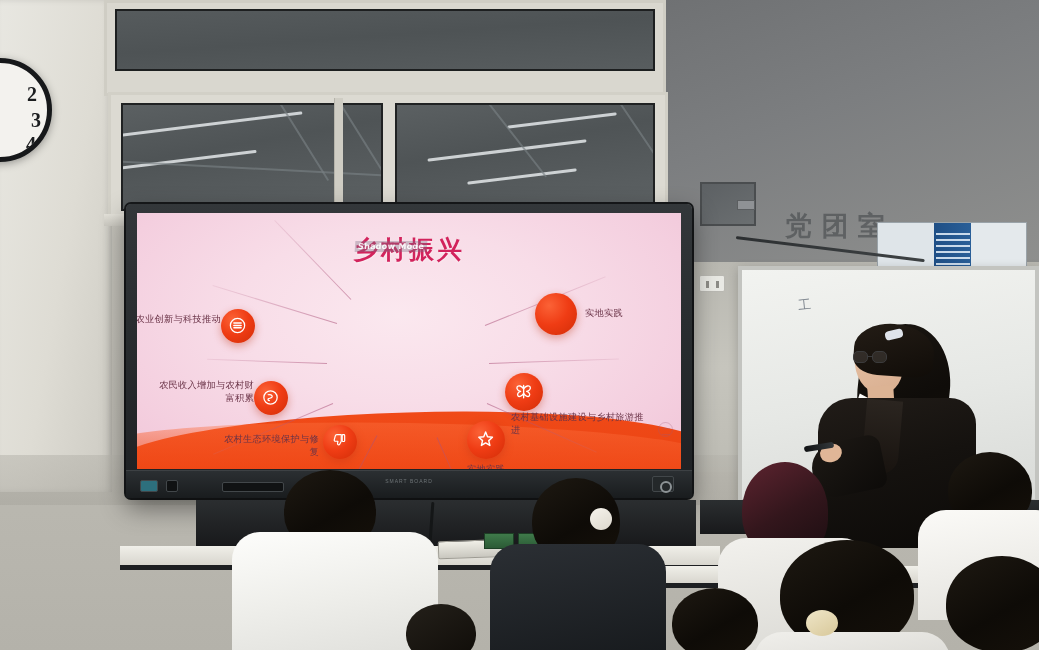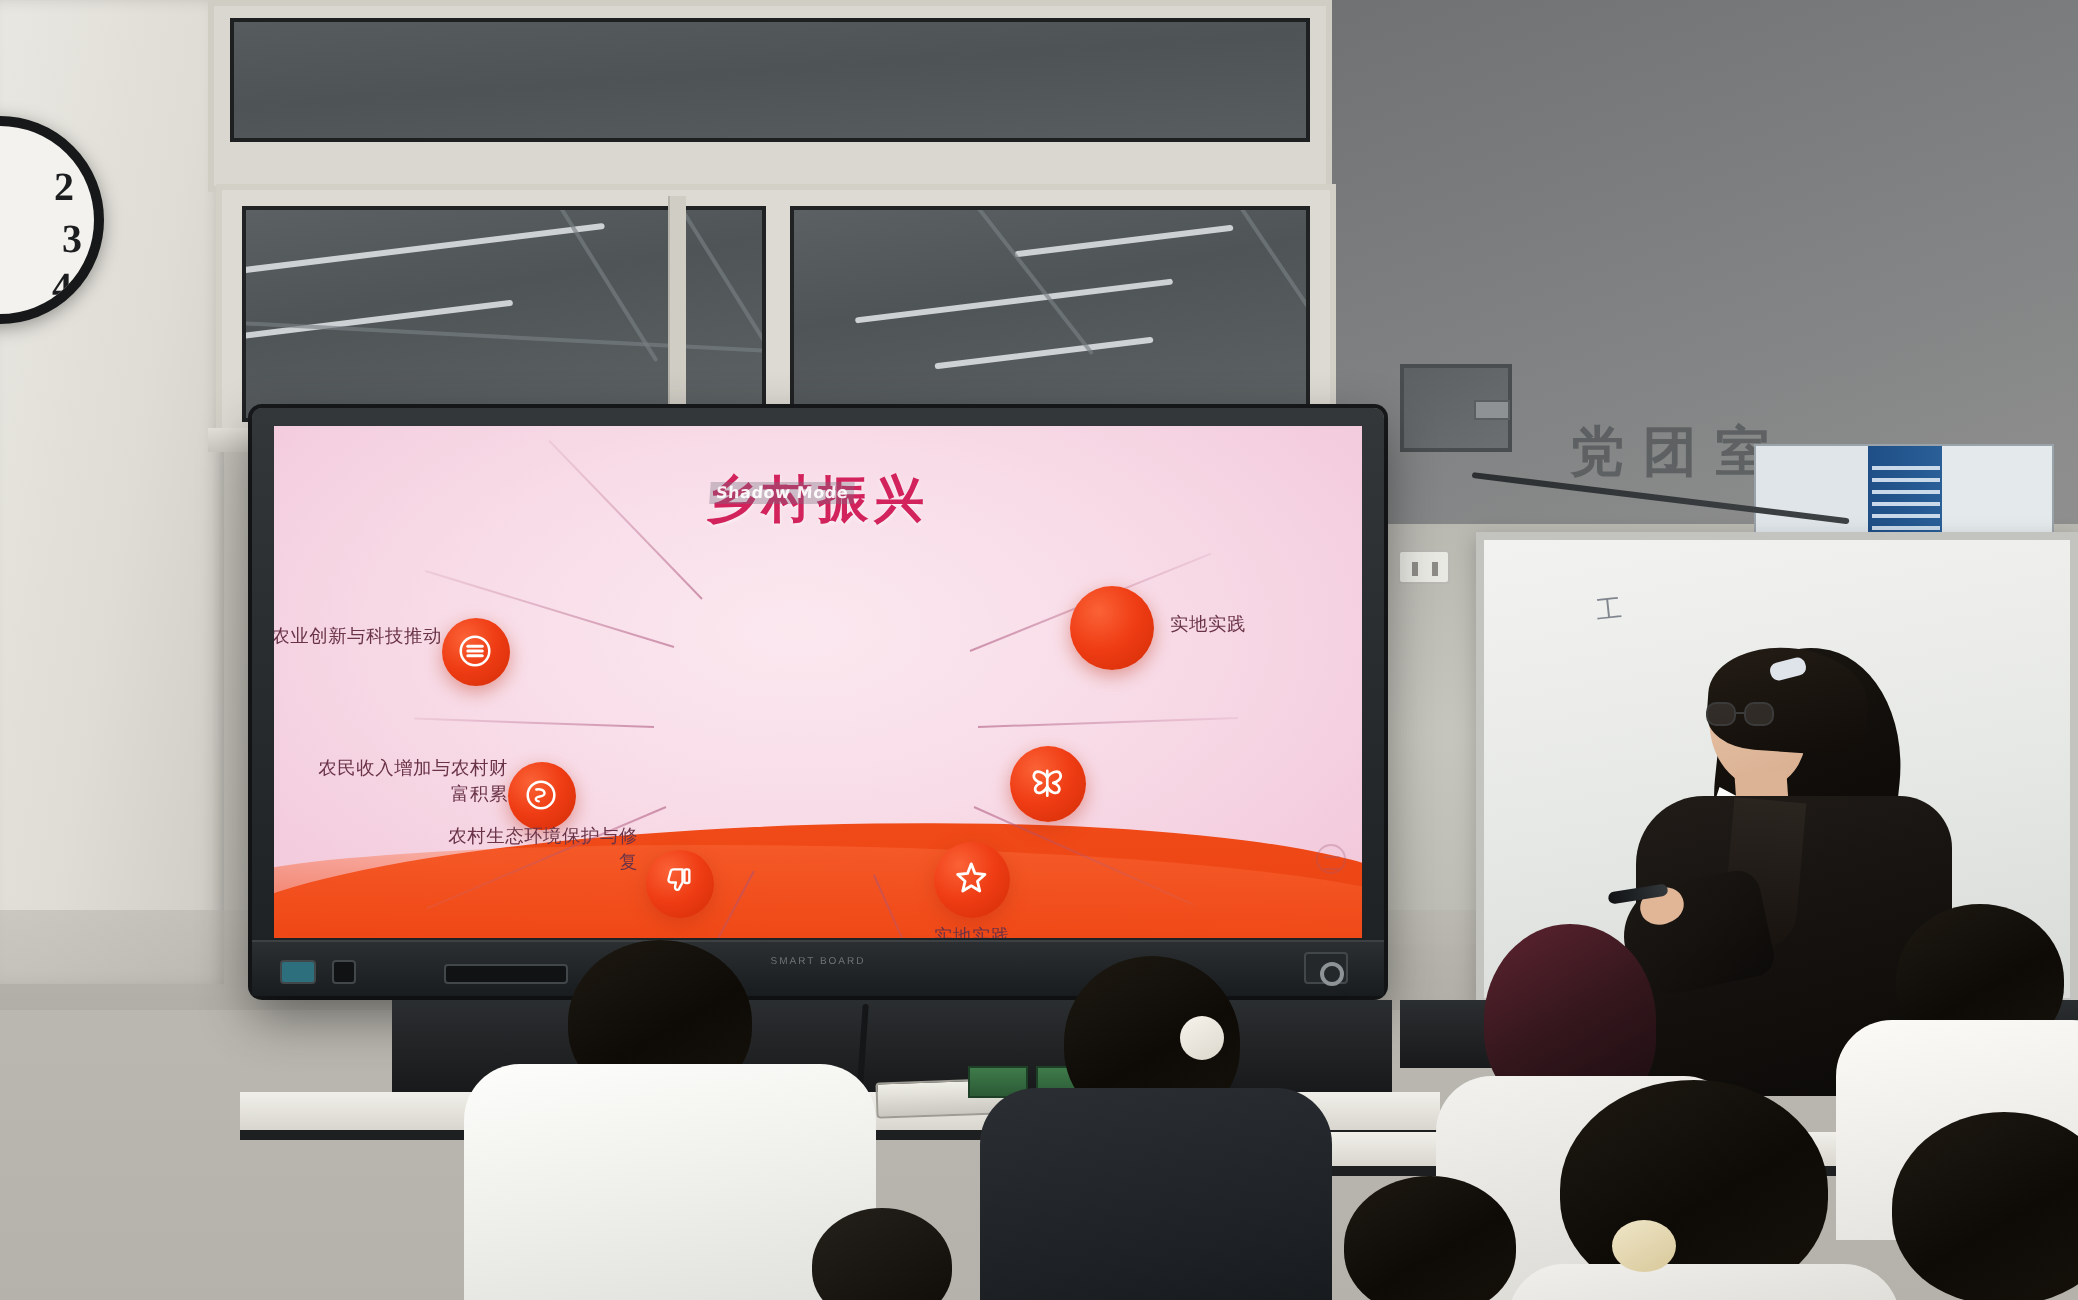--- a/index.html
+++ b/index.html
@@ -491,35 +491,36 @@
           </svg>
         </div>
         <div class="nlabel r" style="left:22px;top:166px;width:95px;">农民收入增加与农村财富积累</div>
 
         <div class="node" style="left:186px;top:212px;width:34px;height:34px;">
           <svg viewBox="0 0 24 24">
             <path d="M14.2 3.4H8.6c-1 0-1.7.6-1.9 1.4L5.4 9.6c-.3 1.1.5 2.1 1.6 2.1h3l-.5 2.6c-.2 1.1.5 2 1.5 2 .4 0 .8-.2 1-.6l2.2-4.1V3.4z" fill="none" stroke="#fff" stroke-width="1.5" stroke-linejoin="round"></path>
             <rect x="15.4" y="3.4" width="3.1" height="8.6" rx="1" fill="none" stroke="#fff" stroke-width="1.5"></rect>
           </svg>
         </div>
-        <div class="nlabel r" style="left:84px;top:200px;width:98px;">农村生态环境保护与修复</div>
+        <div class="nlabel r" style="left:84px;top:220px;width:98px;">农村生态环境保护与修复</div>
 
         <div class="node" style="left:330px;top:208px;width:38px;height:38px;">
           <svg viewBox="0 0 24 24">
             <path d="M12 3.3l2.1 5.4 5.6.6-4.2 3.8 1.3 5.5L12 15.7l-4.8 2.9 1.3-5.5-4.2-3.8 5.6-.6z" fill="none" stroke="#fff" stroke-width="1.6" stroke-linejoin="round"></path>
           </svg>
         </div>
         <div class="nlabel c" style="left:306px;top:250px;width:86px;">实地实践</div>
 
         <div class="node" style="left:368px;top:160px;width:38px;height:38px;">
           <svg viewBox="0 0 24 24">
             <path d="M12 5v14M12 9c-1.8-3.6-6.4-4.6-7.4-2.1-.9 2.3 1.5 4.4 4 4.9-2.5.6-4.2 2.8-3.1 4.7 1.2 2 5.1.6 6.5-2.6" fill="none" stroke="#fff" stroke-width="1.5" stroke-linejoin="round" stroke-linecap="round"></path>
             <path d="M12 9c1.8-3.6 6.4-4.6 7.4-2.1.9 2.3-1.5 4.4-4 4.9 2.5.6 4.2 2.8 3.1 4.7-1.2 2-5.1.6-6.5-2.6" fill="none" stroke="#fff" stroke-width="1.5" stroke-linejoin="round" stroke-linecap="round"></path>
           </svg>
         </div>
+        <div class="nlabel" style="left:374px;top:198px;width:142px;">农村基础设施建设与乡村旅游推进</div>
 
         <div class="node" style="left:398px;top:80px;width:42px;height:42px;">
           <svg viewBox="0 0 24 24"></svg>
         </div>
         <div class="nlabel" style="left:448px;top:94px;width:88px;">实地实践</div>
 
         <div class="slide-mark"></div>
       </div>
     </div>
 

